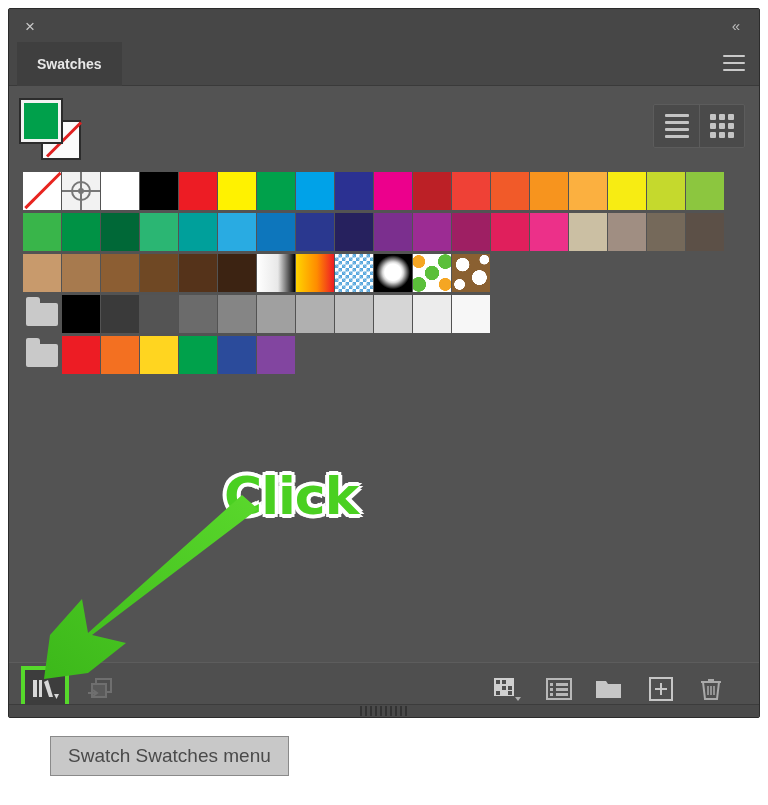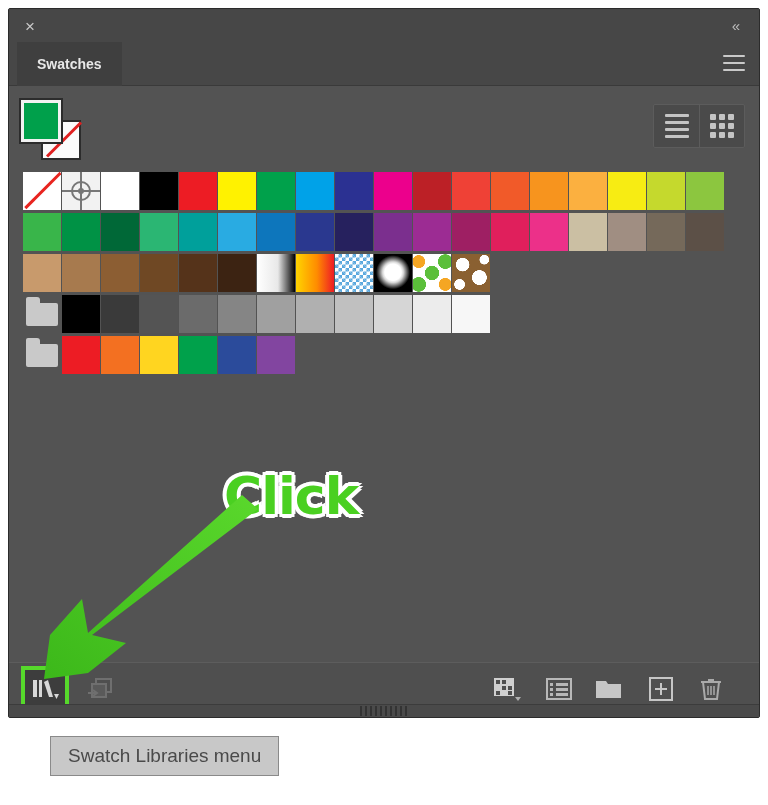--- a/index.html
+++ b/index.html
@@ -477,15 +477,15 @@
     <defs>
       <linearGradient id="agrad" x1="1" y1="0" x2="0" y2="1">
         <stop offset="0%" stop-color="#5ad82c"></stop>
         <stop offset="100%" stop-color="#3cb81a"></stop>
       </linearGradient>
     </defs>
     <path d="M212 0 L228 14 L62 140 L96 148 L58 178 L14 184 L20 140 L52 104 L58 138 Z" fill="url(#agrad)" stroke="none"></path>
     <path d="M214 2 L226 13 L58 141 L20 176 L18 140 L52 106 L56 136 L96 147 L56 176 L16 182" fill="none" stroke="none"></path>
   </svg>
 
-  <div class="tooltip">Swatch Libraries menu</div>
+  <div class="tooltip">Swatch Swatches menu</div>
 
 </div>
 
 </body></html>

